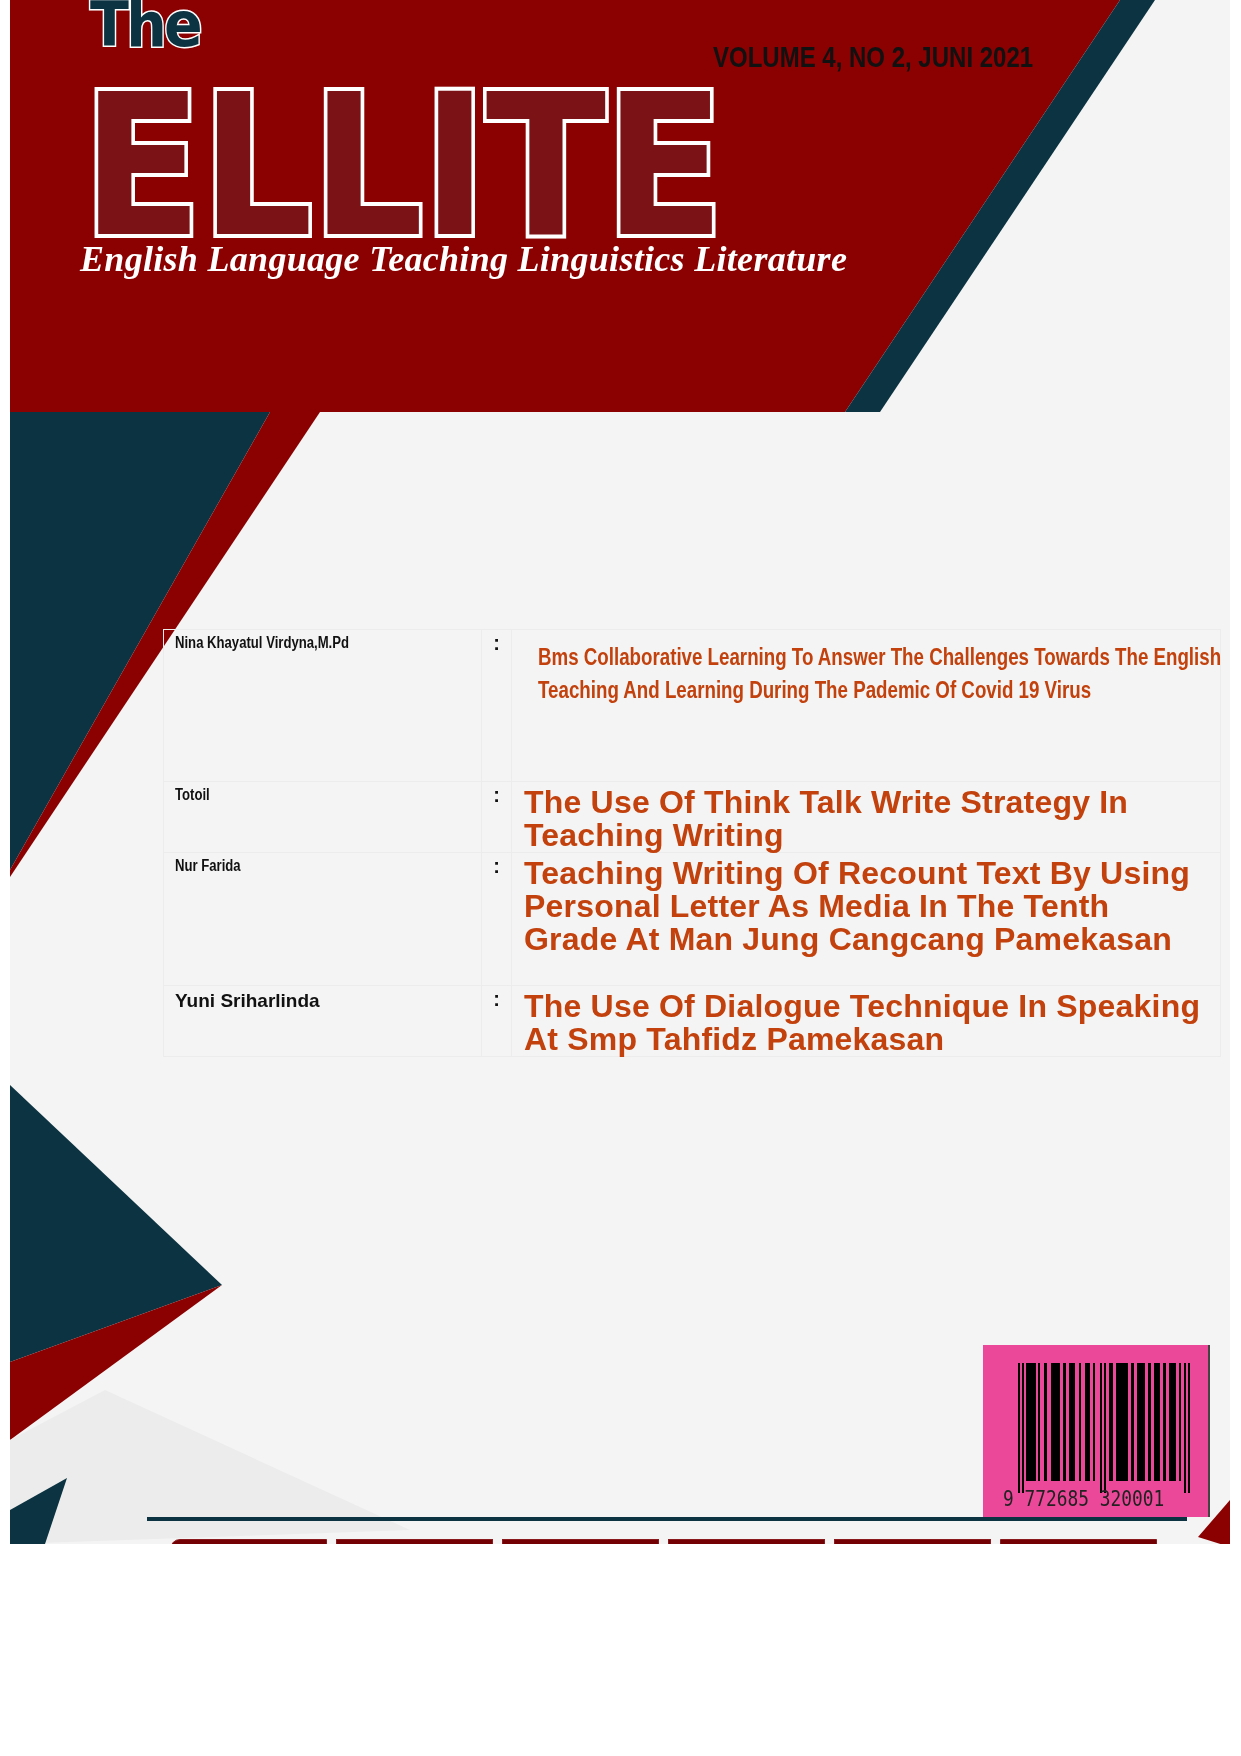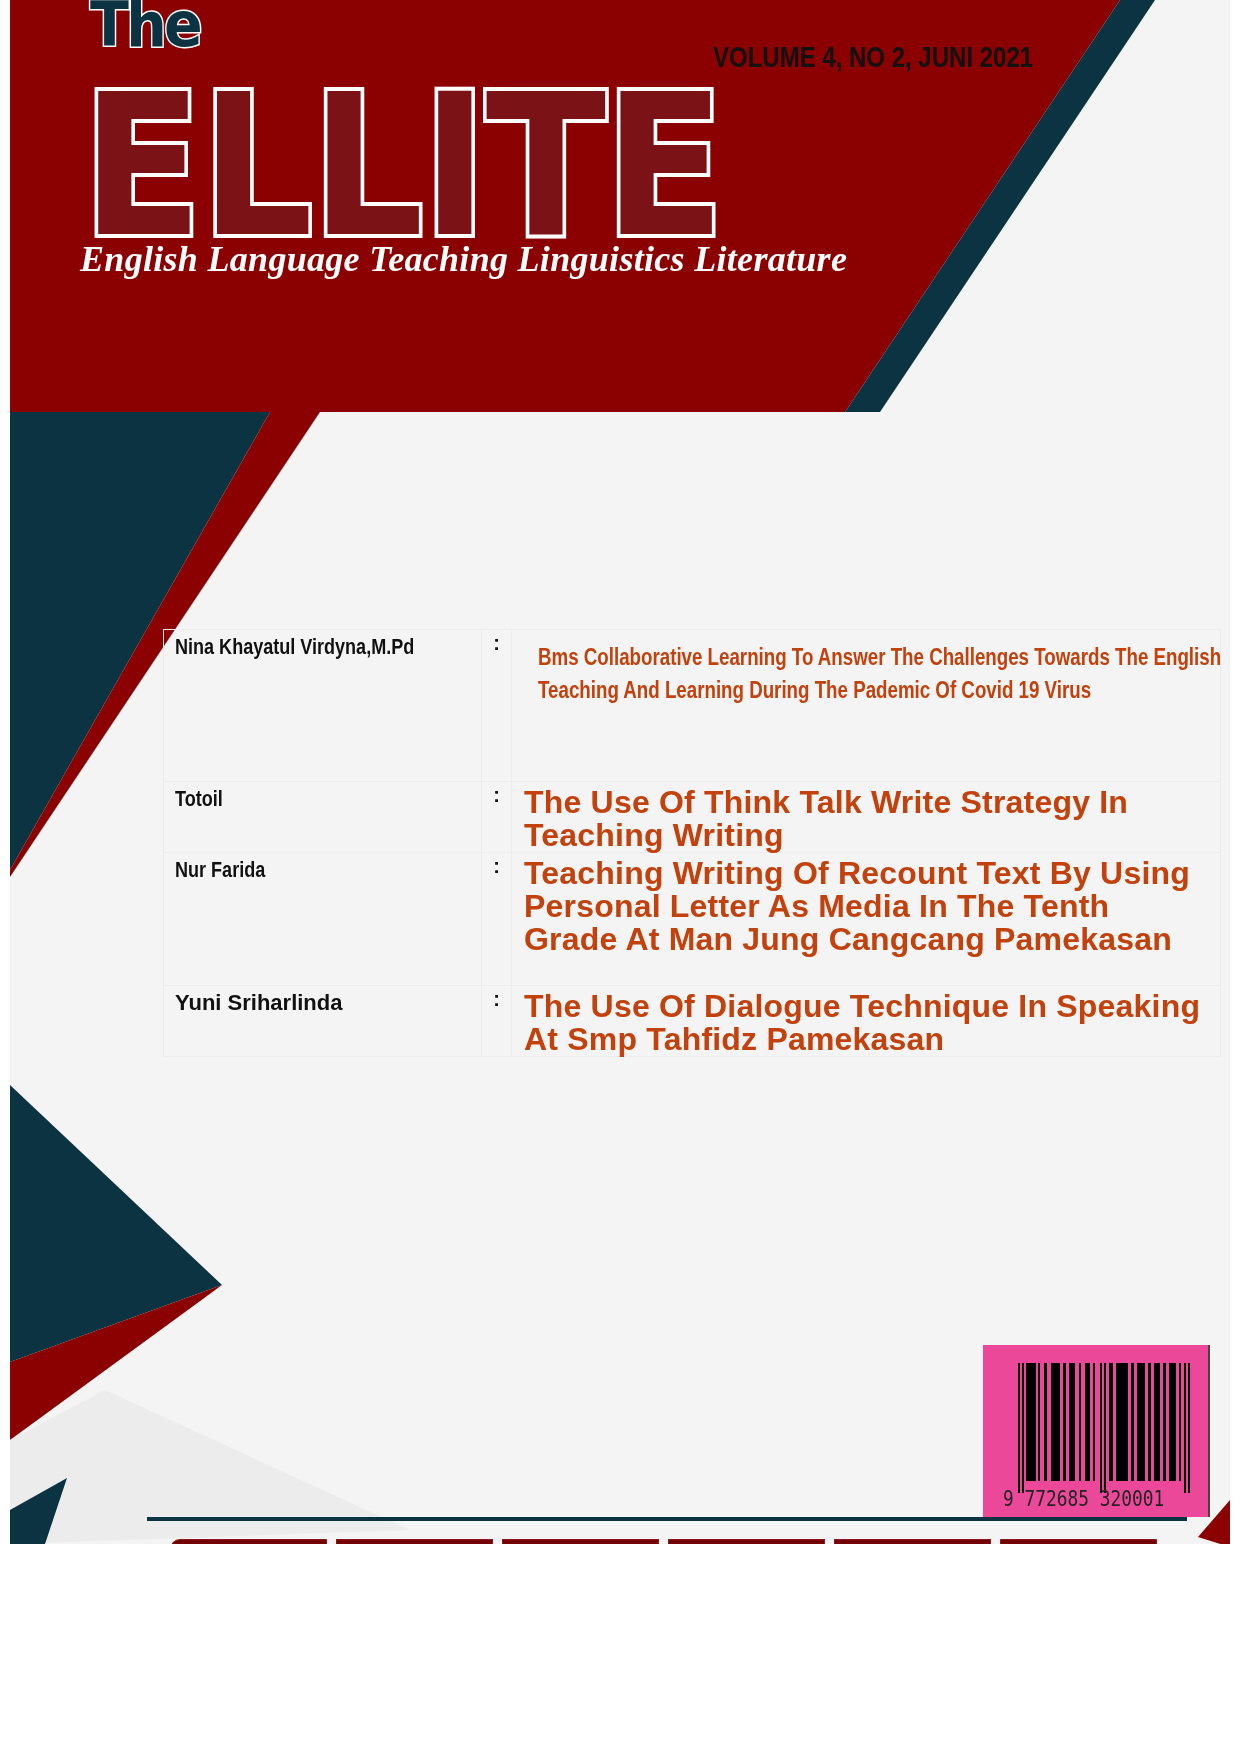--- a/index.html
+++ b/index.html
@@ -13,21 +13,21 @@
   .logo-ellite { position:absolute; left:72px; top:68px; font-family:"DejaVu Sans", sans-serif; font-weight:bold; font-size:196px; line-height:1; letter-spacing:-2px;
     color:#7a1216; -webkit-text-stroke:8px #ffffff; paint-order:stroke fill; transform:scaleX(0.9); transform-origin:left top; }
   .logo-tagline { position:absolute; left:70px; top:238px; font-family:"Liberation Serif", serif; font-style:italic; font-weight:bold; font-size:36px; color:#ffffff; letter-spacing:0.3px; white-space:nowrap; }
   .logo-unira { position:absolute; left:360px; top:268px; font-family:"DejaVu Sans", sans-serif; font-weight:bold; font-size:92px; line-height:1; color:#0b3341;
     -webkit-text-stroke:6px #ffffff; paint-order:stroke fill; letter-spacing:1px; }
   .volume-line { position:absolute; left:703px; top:40px; font-family:"Liberation Sans", sans-serif; font-weight:bold; font-size:30px; color:#111; transform:scaleX(0.8); transform-origin:left top; white-space:nowrap; }
 
   
   .toc { position:absolute; left:153px; top:629px; width:1058px; border-collapse:collapse; }
   .toc td { border:1px solid #ececec; vertical-align:top; padding:0; }
-  .toc td.author { width:306px; padding:4px 0 0 11px; font-family:"Liberation Sans", sans-serif; font-weight:bold; font-size:22px; color:#111; }
+  .toc td.author { width:306px; padding:4px 0 0 11px; font-family:"Liberation Sans", sans-serif; font-weight:bold; font-size:16px; color:#111; }
   .toc td.author .narrow { display:inline-block; transform:scaleX(0.82); transform-origin:left top; white-space:nowrap; }
   .toc td.colon { width:29px; text-align:center; font-weight:bold; font-size:20px; color:#111; padding-top:2px; }
   .toc td.title { padding:4px 10px 0 12px; font-family:"Liberation Sans", sans-serif; font-weight:bold; color:#c2410c; }
   .t-narrow { font-size:24px; line-height:33px; transform:scaleX(0.78); transform-origin:left top; width:128%; padding-left:18px; padding-top:6px; }
   .t-wide { font-size:32px; line-height:33px; letter-spacing:0.2px; }
   .r1 { height:152px; } .r2 { height:121px; } .r3 { height:66px; } .r4 { height:133px; } .r5 { height:66px; }
 
   
   .barcode { position:absolute; left:973px; top:1345px; width:225px; height:172px; background:#ec4899; border-right:2px solid #444; }
   .barcode-bars { position:absolute; left:35px; top:18px; width:175px; height:130px; }
@@ -87,21 +87,21 @@
           </td>
     </tr>
     <tr class="r4">
       <td class="author"><span class="narrow">Nur Farida</span></td>
       <td class="colon">:</td>
       <td class="title">
             <div class="t-wide">Teaching Writing Of Recount Text By Using Personal Letter As Media In The Tenth Grade At Man Jung Cangcang Pamekasan</div>
           </td>
     </tr>
     <tr class="r5">
-      <td class="author" style="font-size:22px;"><span>Yuni Sriharlinda</span></td>
+      <td class="author" style="font-size:19px;"><span>Yuni Sriharlinda</span></td>
       <td class="colon">:</td>
       <td class="title">
             <div class="t-wide">The Use Of Dialogue Technique In Speaking At Smp Tahfidz Pamekasan</div>
           </td>
     </tr>
   </tbody>
     </table>
 
   <div class="barcode">
     <svg class="barcode-bars" viewBox="0 0 175 130">

